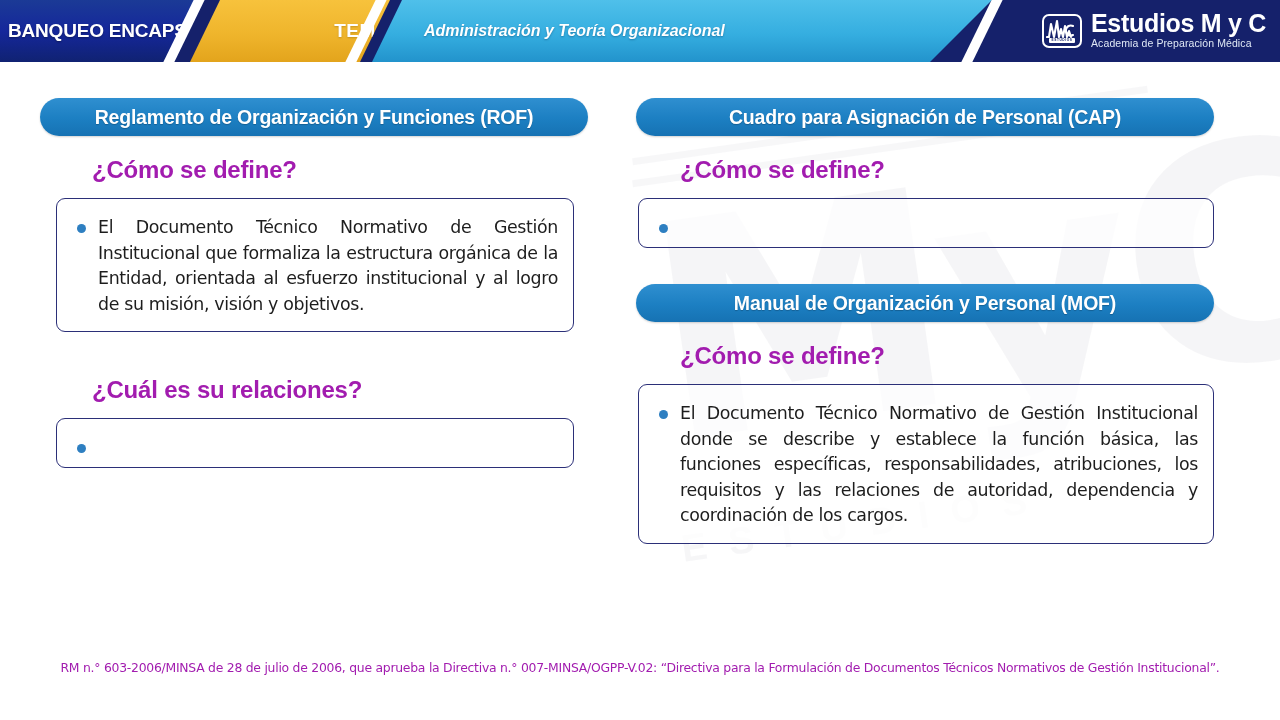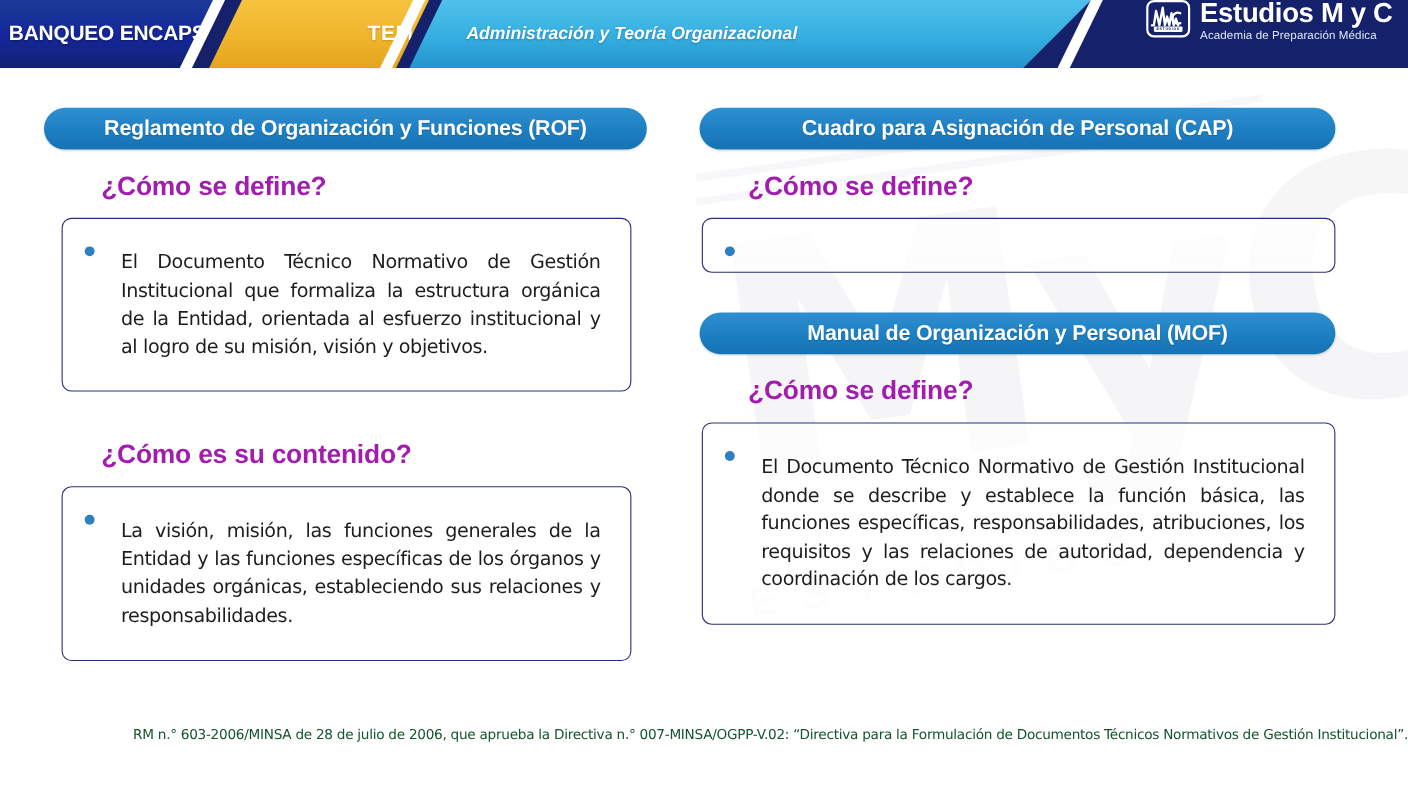--- a/index.html
+++ b/index.html
@@ -95,21 +95,21 @@
   .slash-1 { left: 178px; }
   .slash-2 { left: 360px; }
   .slash-3 { left: 976px; }
 
   
   .hdr-logo {
     position: absolute;
     right: 0; top: 0;
     height: 62px;
     display: flex;
-    align-items: flex-start;
+    align-items: center;
     padding-right: 14px;
     z-index: 6;
   }
   .logo-mark {
     width: 40px; height: 34px;
     border: 2px solid #ffffff;
     border-radius: 7px;
     margin-right: 9px;
     position: relative;
     box-sizing: border-box;
@@ -238,41 +238,41 @@
     box-sizing: border-box;
   }
   .bullet {
     flex: none;
     width: 9px; height: 9px;
     border-radius: 50%;
     background: #2E7FC1;
     margin: 9px 12px 0 6px;
   }
   .tbox p {
-    margin: 12px;
+    margin: 0;
     text-align: justify;
     color: #1d1d1d;
     font-size: 17.4px;
     line-height: 1.47;
     font-family: "DejaVu Sans", sans-serif;
     letter-spacing: -0.35px;
   }
   .col-left  .tbox { margin: 0 0 0 16px; width: 518px; }
   .col-right .tbox { margin: 0 0 0 2px; width: 576px; }
   .spacer-lg { height: 44px; }
   .spacer-md { height: 36px; }
 
   
   .footnote {
     position: absolute;
     left: 0; top: 598px;
     width: 1280px;
-    text-align: right;
+    text-align: center;
     font-size: 12.4px;
-    color: #14532d;
+    color: #a21caf;
     font-family: "DejaVu Sans", sans-serif;
     letter-spacing: -0.25px;
   }
 </style>
 </head>
 <body>
 
 <div class="header">
 
   <div class="hdr-seg seg-banqueo">
@@ -327,25 +327,24 @@
 
       <div class="question">¿Cómo se define?</div>
 
       <div class="tbox">
         <div class="bullet"></div>
         <p>El Documento Técnico Normativo de Gestión Institucional que formaliza la estructura orgánica de la Entidad, orientada al esfuerzo institucional y al logro de su misión, visión y objetivos.</p>
       </div>
 
       <div class="spacer-lg"></div>
 
-      <div class="question">¿Cómo es su contenido?</div>
+      <div class="question">¿Cuál es su relaciones?</div>
 
       <div class="tbox">
         <div class="bullet"></div>
-        <p>La visión, misión, las funciones generales de la Entidad y las funciones específicas de los órganos y unidades orgánicas, estableciendo sus relaciones y responsabilidades.</p>
       </div>
     </div>
 
     <div class="col col-right">
 
       <div class="pill">
         <span>Cuadro para Asignación de Personal (CAP)</span>
       </div>
 
       <div class="question q-right">¿Cómo se define?</div>

